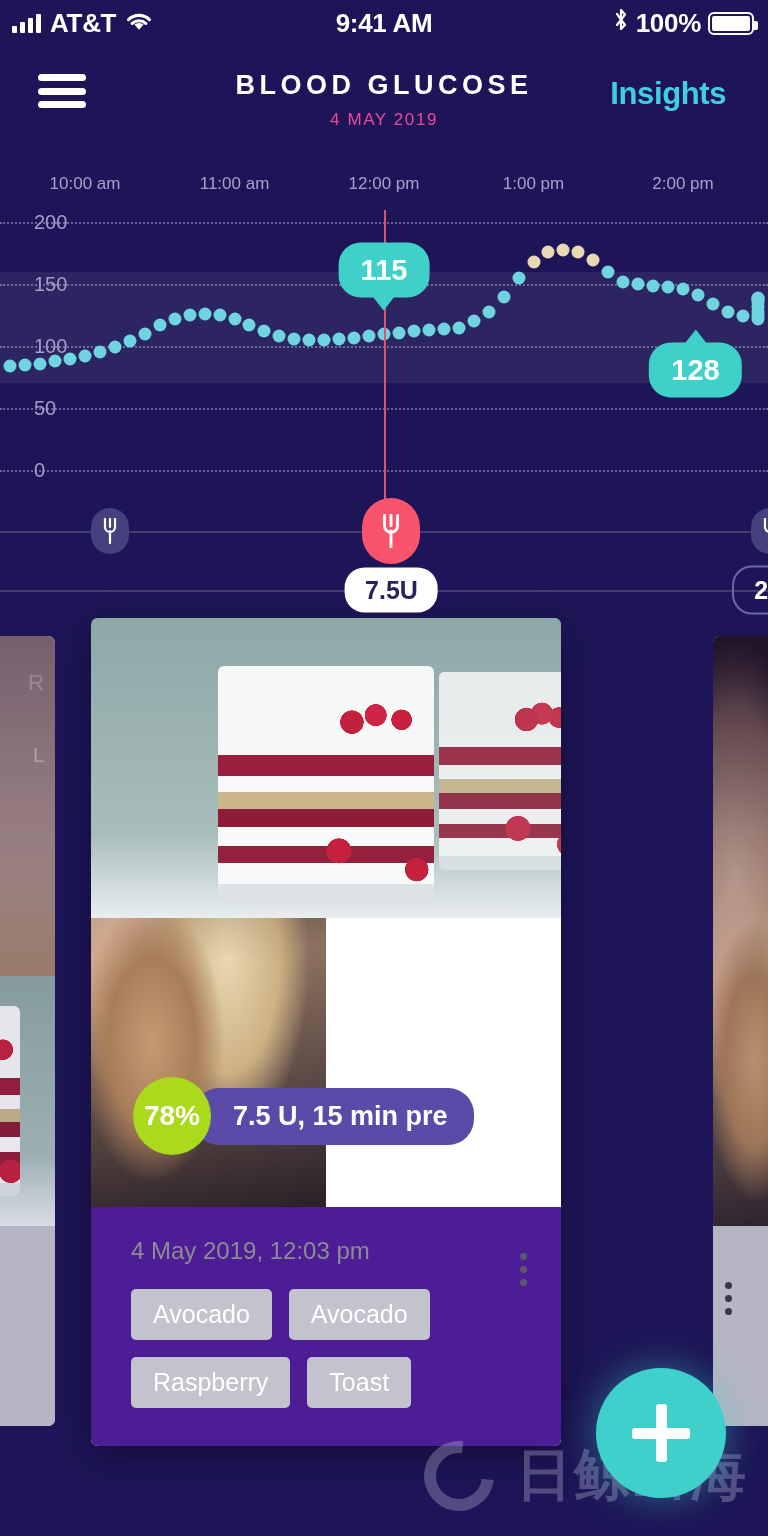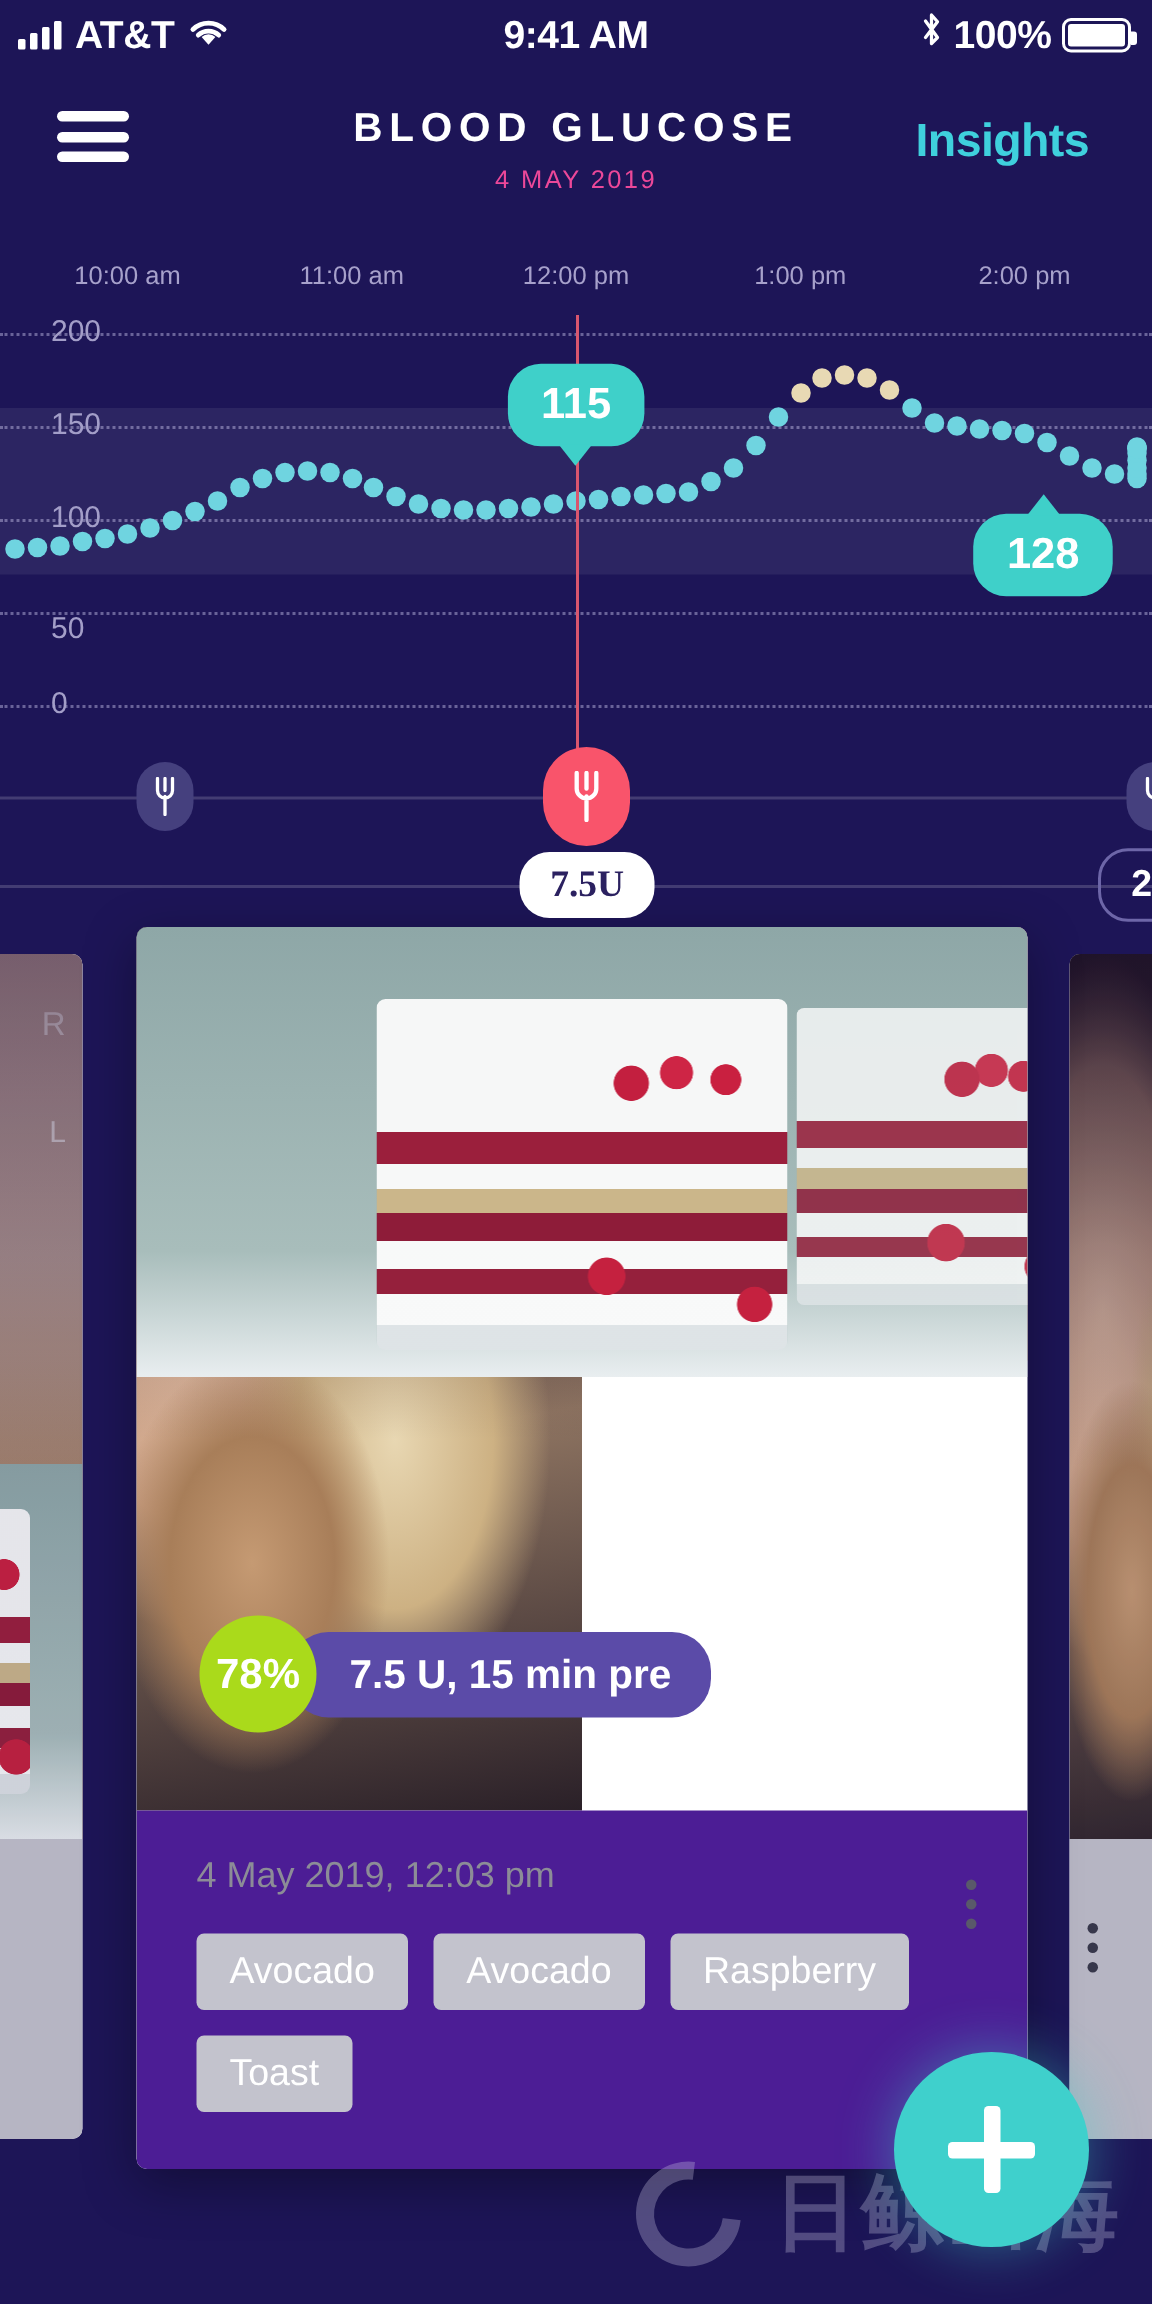--- a/index.html
+++ b/index.html
@@ -79,21 +79,21 @@
   .fork.active{ width:58px; height:66px; border-radius:29px; background:#f9546b; }
   .fork svg{ display:block; }
   .unit{ position:absolute; transform:translate(-50%,-50%); z-index:3;
     font-size:25px; font-weight:bold; padding:8px 20px; border-radius:20px; white-space:nowrap; }
   .unit.filled{ background:#fff; color:#2b2160; }
   .unit.outline{ background:transparent; color:#fff; border:2px solid #6d66a8; }
 
   
   .carousel{ position:absolute; top:618px; left:0; width:768px; height:840px; }
   .card{ position:absolute; border-radius:7px; overflow:hidden; background:#fff; }
-  .card.main{ left:91px; top:0; width:594px; height:828px;
+  .card.main{ left:91px; top:0; width:470px; height:828px;
     box-shadow:0 10px 34px rgba(0,0,0,0.35); }
   .card.side{ width:160px; height:790px; top:18px; opacity:0.92; }
   .card.side.left{ left:-105px; }
   .card.side.right{ left:713px; }
 
   .photos{ position:relative; width:100%; height:589px; display:flex; }
   .ph{ position:relative; overflow:hidden; }
   .ph-left{ width:50%; height:100%; }
   .ph-rt{ width:50%; height:100%; display:flex; flex-direction:column; }
   .ph-top{ width:100%; height:49%; }
@@ -247,21 +247,21 @@
         <div class="xtick" style="left: 234.5px;">11:00 am</div>
         <div class="xtick" style="left: 384px;">12:00 pm</div>
         <div class="xtick" style="left: 533.5px;">1:00 pm</div>
         <div class="xtick" style="left: 683px;">2:00 pm</div>
       </div>
     <div class="plot" id="plot">
       <div class="band" id="targetband" style="top: 61.9048px; height: 111.429px;"></div>
     <div class="gridline" style="top: 260px;"></div>
         <div class="ylabel" style="top: 260px;">0</div>
         <div class="gridline" style="top: 198.095px;"></div>
-        <div class="ylabel" style="top: 198.095px; margin-top: 12px;">50</div>
+        <div class="ylabel" style="top: 198.095px;">50</div>
         <div class="gridline" style="top: 136.19px;"></div>
         <div class="ylabel" style="top: 136.19px;">100</div>
         <div class="gridline" style="top: 74.2857px;"></div>
         <div class="ylabel" style="top: 74.2857px;">150</div>
         <div class="gridline" style="top: 12.381px;"></div>
         <div class="ylabel" style="top: 12.381px;">200</div>
         <div class="dot" style="left: 10.25px; top: 156px; background: rgb(111, 212, 224);"></div>
         <div class="dot" style="left: 25.2px; top: 154.762px; background: rgb(111, 212, 224);"></div>
         <div class="dot" style="left: 40.15px; top: 153.524px; background: rgb(111, 212, 224);"></div>
         <div class="dot" style="left: 55.1px; top: 151.048px; background: rgb(111, 212, 224);"></div>
@@ -333,21 +333,21 @@
         <div class="fork active" style="left: 391.475px; top: 371px;">
           <svg width="22" height="34" viewBox="0 0 16 26">
             <path d="M3 1 v8 M8 1 v8 M13 1 v8 M3 9 a5 5 0 0 0 10 0 M8 13 v12" stroke="#fff" stroke-width="2.2" fill="none" stroke-linecap="round"></path>
           </svg>
         </div>
         <div class="fork" style="left: 770.208px; top: 371px;">
           <svg width="16" height="26" viewBox="0 0 16 26">
             <path d="M3 1 v8 M8 1 v8 M13 1 v8 M3 9 a5 5 0 0 0 10 0 M8 13 v12" stroke="#fff" stroke-width="2.2" fill="none" stroke-linecap="round"></path>
           </svg>
         </div>
-        <div class="unit filled" style="left: 391.475px; top: 430px; font-family: Liberation Serif, serif;">7.5U</div>
+        <div class="unit filled" style="left: 391.475px; top: 430px;">7.5U</div>
         <div class="unit outline" style="left: 770.208px; top: 430px;">2U</div>
       </div>
   <div class="nowline" style="left: 384px; top: 50px; height: 313px; background: rgb(217, 86, 110);"></div>
     </div>
 
   <div class="carousel">
 
     <div class="card side left">
       <div class="photos" style="height:590px;">
         <div class="ph ph-left img-bowl" style="width:100%;">

